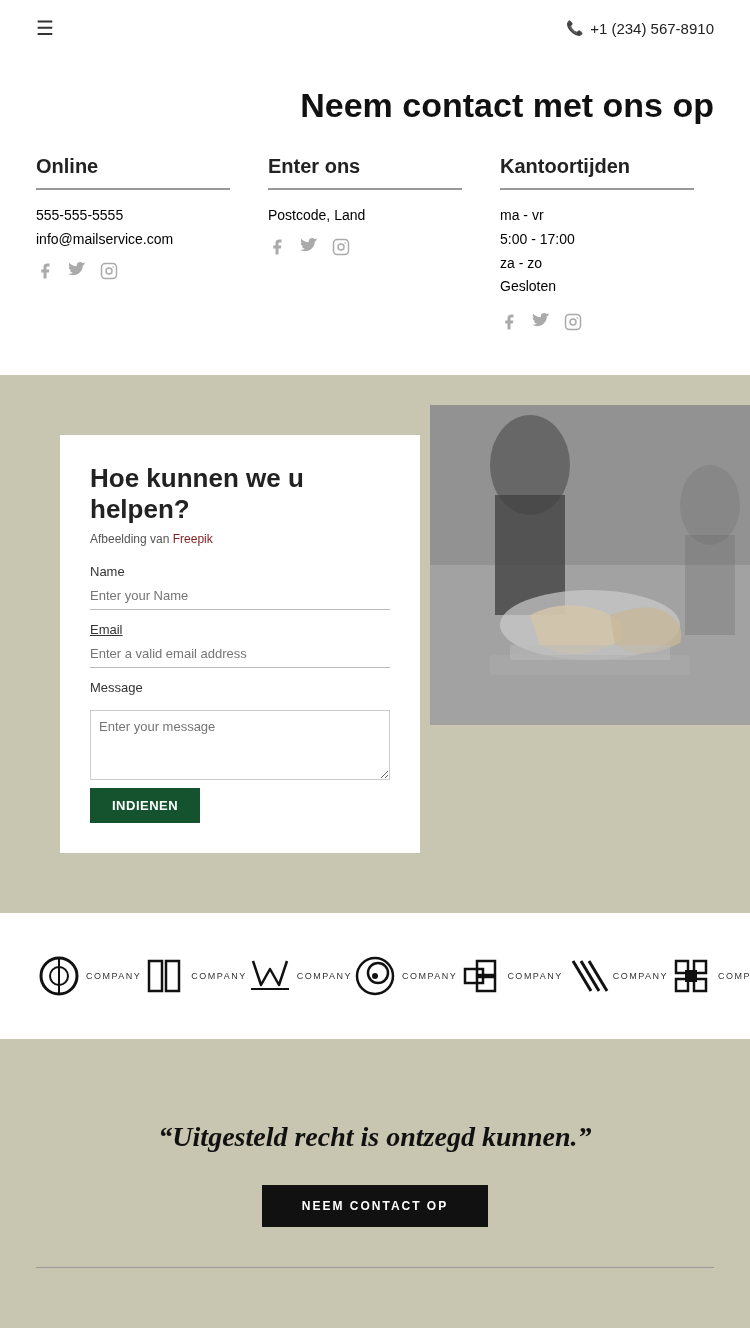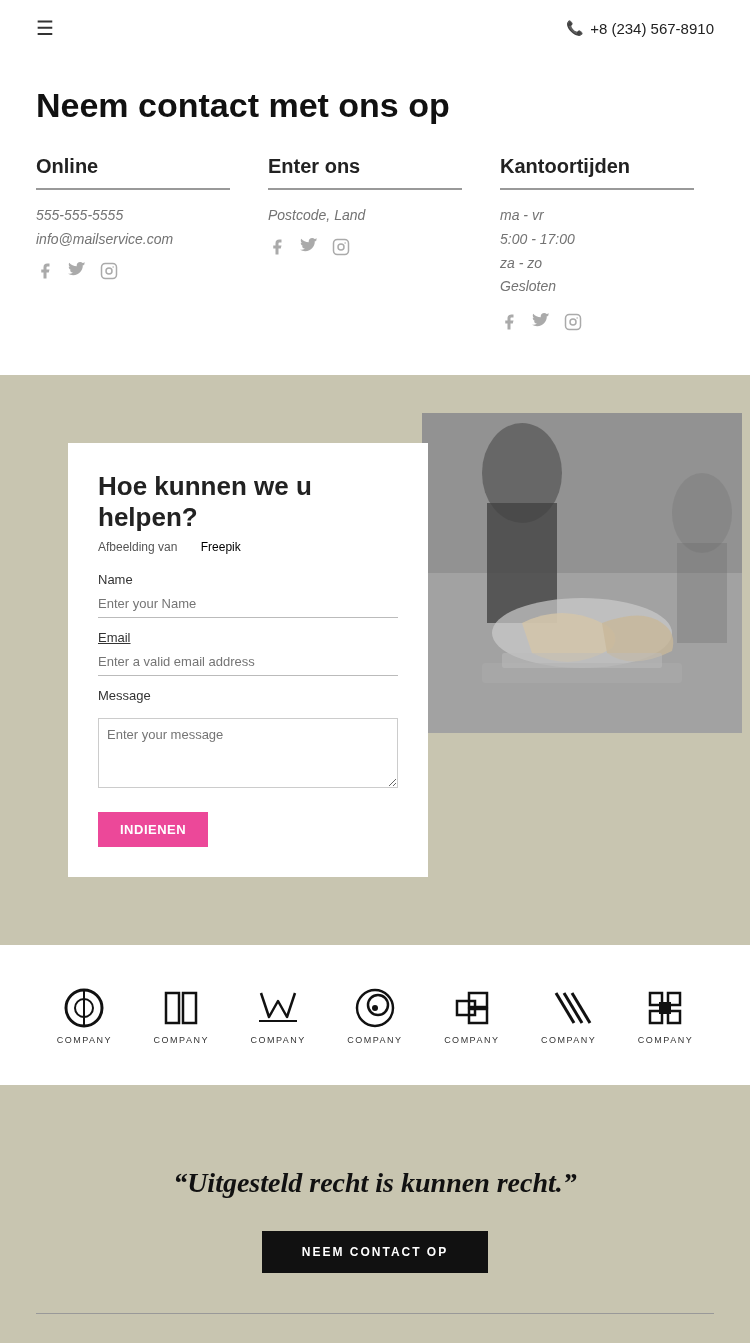--- a/index.html
+++ b/index.html
@@ -9,77 +9,77 @@
     .header {
       display: flex; justify-content: space-between; align-items: center;
       padding: 16px 36px; border-bottom: none;
     }
     .hamburger { font-size: 20px; cursor: pointer; color: #333; }
     .phone-link { display: flex; align-items: center; gap: 6px; font-size: 15px; color: #222; text-decoration: none; font-family: Arial, sans-serif; }
     .phone-icon { color: #666; font-size: 14px; }
 
     
     .contact-section { padding: 30px 36px 40px; }
-    .contact-section h1 { font-size: 34px; font-weight: 700; margin-bottom: 30px; font-family: Arial, sans-serif; color: #111; }
+    .contact-section h1 { font-size: 34px; font-weight: 700; margin-bottom: 30px; font-family: Arial, sans-serif; color: #111; text-align: right; }
     .contact-columns { display: flex; gap: 18px; }
     .contact-col { flex: 1; padding-right: 20px; }
     .contact-col h2 { font-size: 20px; font-weight: 700; margin-bottom: 10px; font-family: Arial, sans-serif; }
     .contact-col .divider { border: none; border-top: 2px solid #999; margin-bottom: 14px; }
-    .contact-col p { font-size: 14px; line-height: 1.7; color: #737373; font-family: Arial, sans-serif; font-style: italic; }
+    .contact-col p { font-size: 14px; line-height: 1.7; color: #000000; font-family: Arial, sans-serif; }
     .social-icons { display: flex; gap: 10px; margin-top: 10px; }
     .social-icon { width: 22px; height: 22px; color: #aaa; font-size: 15px; cursor: pointer; }
 
     
-    .beige-section { background: #c8c5b0; position: relative; padding: 8px; min-height: 520px; }
+    .beige-section { background: #c8c5b0; position: relative; padding: 0; min-height: 520px; }
     .beige-inner { position: relative; display: flex; align-items: flex-start; min-height: 520px; }
     .form-card {
       background: #fff;
       margin: 60px 0 60px 60px;
       padding: 28px 30px 30px;
       width: 360px;
       min-height: 370px;
       position: relative;
       z-index: 2;
       flex-shrink: 0;
     }
     .form-card h2 { font-size: 26px; font-weight: 700; font-family: Arial, sans-serif; margin-bottom: 6px; line-height: 1.2; }
     .form-card .photo-credit { font-size: 12px; color: #555; margin-bottom: 18px; font-family: Arial, sans-serif; }
-    .form-card .photo-credit a { color: #000000; text-decoration: none; margin-left: 20px; }
+    .form-card .photo-credit a { color: #7f1d1d; text-decoration: none; }
     .form-card label { font-size: 13px; font-family: Arial, sans-serif; color: #333; display: block; margin-bottom: 3px; margin-top: 16px; }
     .form-card input[type="text"],
     .form-card input[type="email"] {
       width: 100%; border: none; border-bottom: 1px solid #bbb;
       padding: 6px 0; font-size: 13px; font-family: Arial, sans-serif;
       color: #999; outline: none; background: transparent;
     }
     .form-card textarea {
       width: 100%; border: 1px solid #ccc; margin-top: 12px;
       padding: 8px; font-size: 13px; font-family: Arial, sans-serif;
       color: #999; outline: none; resize: vertical; min-height: 70px;
       background: transparent;
     }
     .submit-btn {
-      background: #ec4899; color: #fff; border: none;
+      background: #14532d; color: #fff; border: none;
       padding: 10px 22px; font-size: 13px; font-family: Arial, sans-serif;
       font-weight: 600; letter-spacing: 0.5px; cursor: pointer;
-      margin-top: 20px; text-transform: uppercase;
+      margin-top: 4px; text-transform: uppercase;
     }
     .hero-image {
       position: absolute;
       right: 0; top: 30px;
       width: 320px; height: 320px;
       overflow: hidden;
       z-index: 1;
     }
     
     .handshake-svg { width: 100%; height: 100%; }
 
     
     .logos-section { background: #fff; padding: 40px 36px; display: flex; align-items: center; justify-content: space-around; }
-    .logo-item { display: flex; flex-direction: column; align-items: center; gap: 4px; }
+    .logo-item { display: flex; flex-direction: row; align-items: center; gap: 4px; }
     .logo-symbol { width: 46px; height: 46px; display: flex; align-items: center; justify-content: center; }
     .logo-text-label { font-size: 9px; font-family: Arial, sans-serif; letter-spacing: 1.5px; color: #333; text-transform: uppercase; }
 
     
     .quote-section { background: #c8c5b0; padding: 80px 36px 60px; text-align: center; min-height: 280px; }
     .quote-section blockquote { font-size: 28px; font-family: Georgia, serif; font-style: italic; font-weight: 700; color: #111; margin-bottom: 30px; line-height: 1.3; }
     .cta-btn {
       background: #111; color: #fff; border: none;
       padding: 14px 40px; font-size: 12px; font-family: Arial, sans-serif;
       font-weight: 700; letter-spacing: 2px; cursor: pointer; text-transform: uppercase;
@@ -89,21 +89,21 @@
     
     svg { overflow: visible; }
   </style>
 </head>
 <body>
 
 <header class="header">
   <span class="hamburger">☰</span>
   <a class="phone-link">
     <span class="phone-icon">📞</span>
-    <span>+8 (234) 567-8910</span>
+    <span>+1 (234) 567-8910</span>
   </a>
 </header>
 
 <section class="contact-section">
   <h1>Neem contact met ons op</h1>
   <div class="contact-columns">
 
     <div class="contact-col">
       <h2>Online</h2>
       <hr class="divider">
@@ -305,16 +305,16 @@
         <rect x="26" y="26" width="12" height="12" fill="none" stroke="#111" stroke-width="2.5"></rect>
         <rect x="17" y="17" width="12" height="12" fill="#111"></rect>
       </svg>
     </div>
     <span class="logo-text-label">COMPANY</span>
   </div>
 
 </section>
 
 <section class="quote-section">
-  <blockquote>“Uitgesteld recht is kunnen recht.”</blockquote>
+  <blockquote>“Uitgesteld recht is ontzegd kunnen.”</blockquote>
   <button class="cta-btn">NEEM CONTACT OP</button>
   <hr class="divider-line">
 </section>
 
 </body></html>

